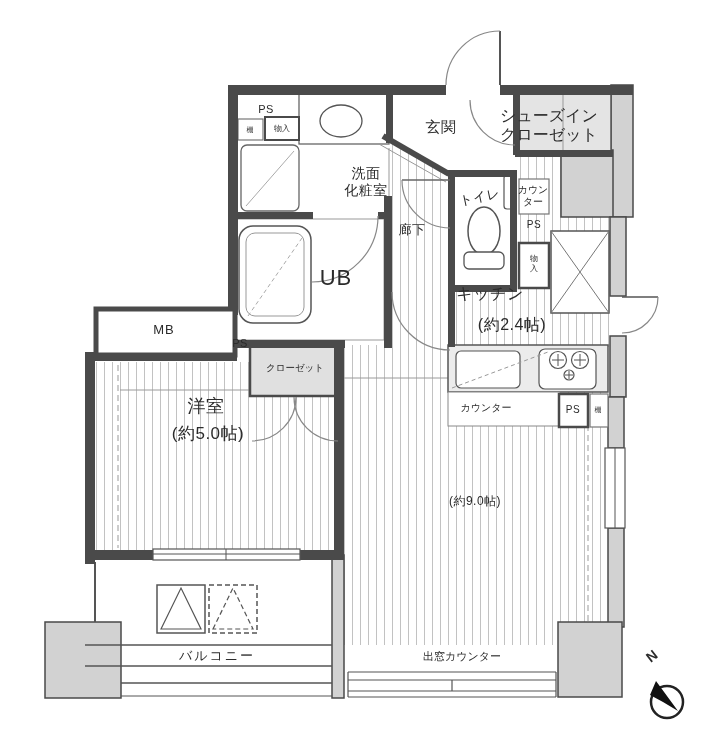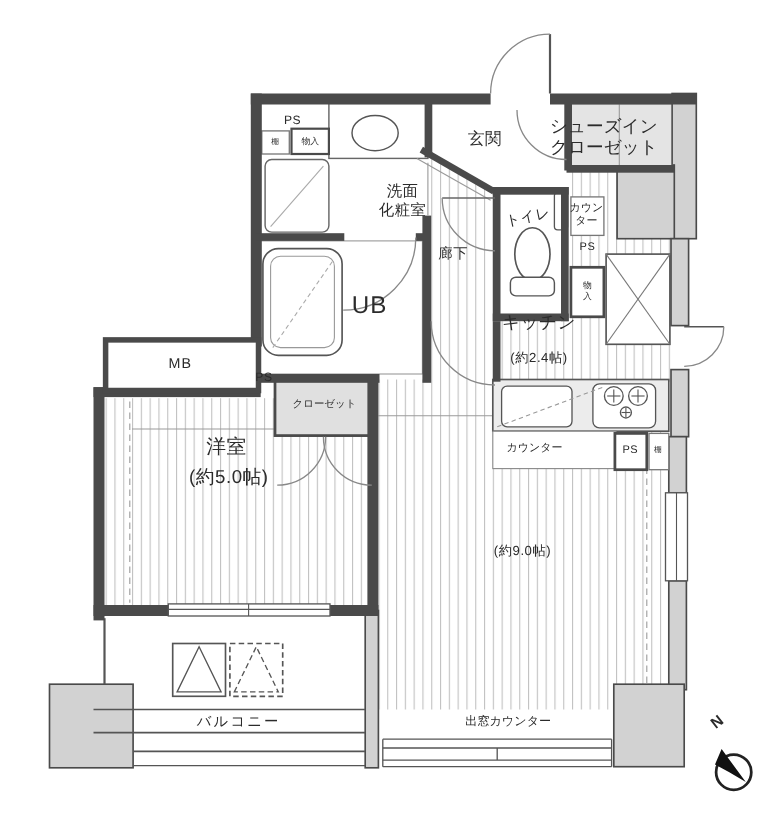--- a/index.html
+++ b/index.html
@@ -181,21 +181,21 @@
 
 <div class="lbl" style="left:441px;top:127px;font-size:15px;text-align:center;">玄関</div>
 <div class="lbl" style="left:549px;top:125px;font-size:16px;letter-spacing:0;">シューズイン
 クローゼット</div>
 <div class="lbl" style="left:342px;top:182px;font-size:14px;margin-left:24px;">洗面
 化粧室</div>
 <div class="lbl rot" style="left:480px;top:197px;font-size:13px;">トイレ</div>
 <div class="lbl" style="left:308px;top:278px;font-size:22px;letter-spacing:1px;margin-left:28px;">UB</div>
 <div class="lbl" style="left:412px;top:230px;font-size:13px;">廊下</div>
 <div class="lbl" style="left:490px;top:294px;font-size:16px;">キッチン</div>
-<div class="lbl" style="left:490px;top:325px;font-size:12px;">(約2.4帖)</div>
+<div class="lbl" style="left:490px;top:325px;font-size:16px;padding-left:44px;">(約2.4帖)</div>
 <div class="lbl" style="left:533px;top:196px;font-size:10px;letter-spacing:0;">カウン
 ター</div>
 <div class="lbl" style="left:266px;top:110px;font-size:11px;">PS</div>
 <div class="lbl" style="left:250px;top:130px;font-size:7px;letter-spacing:0;">棚</div>
 <div class="lbl" style="left:282px;top:129px;font-size:8px;letter-spacing:0;">物入</div>
 <div class="lbl" style="left:534px;top:225px;font-size:10px;">PS</div>
 <div class="lbl" style="left:534px;top:264px;font-size:8px;letter-spacing:0;">物
 入</div>
 <div class="lbl" style="left:164px;top:330px;font-size:13px;letter-spacing:1px;">MB</div>
 <div class="lbl" style="left:240px;top:344px;font-size:11px;">PS</div>

